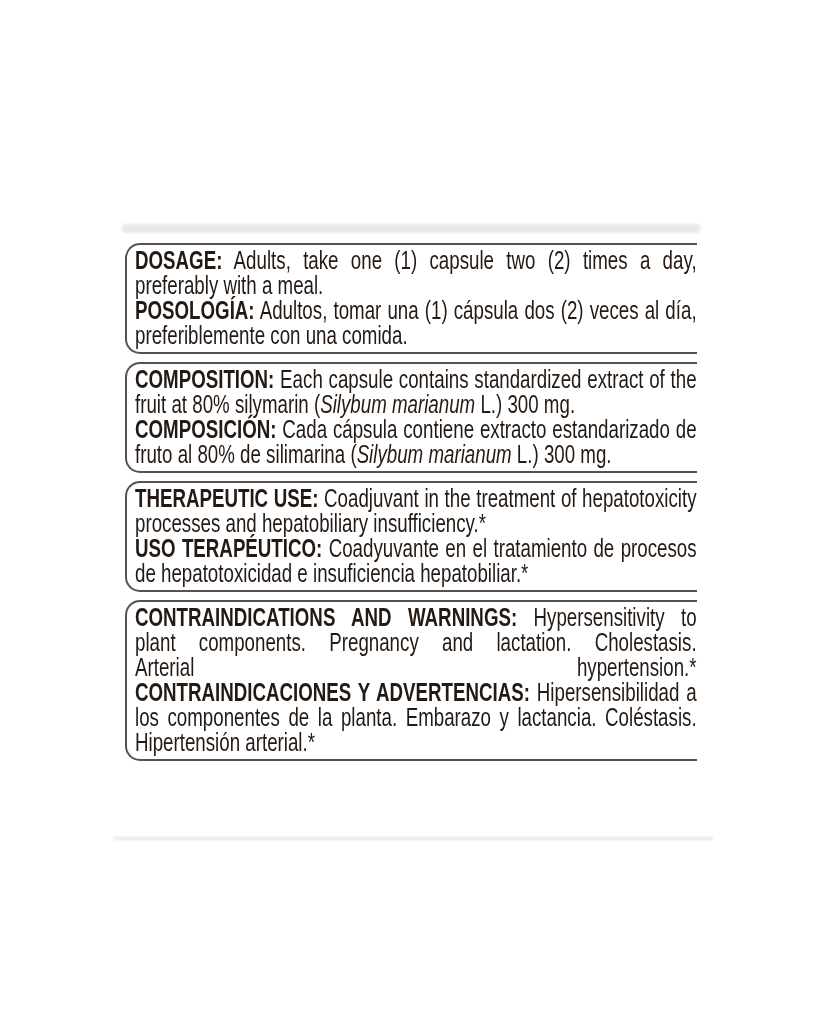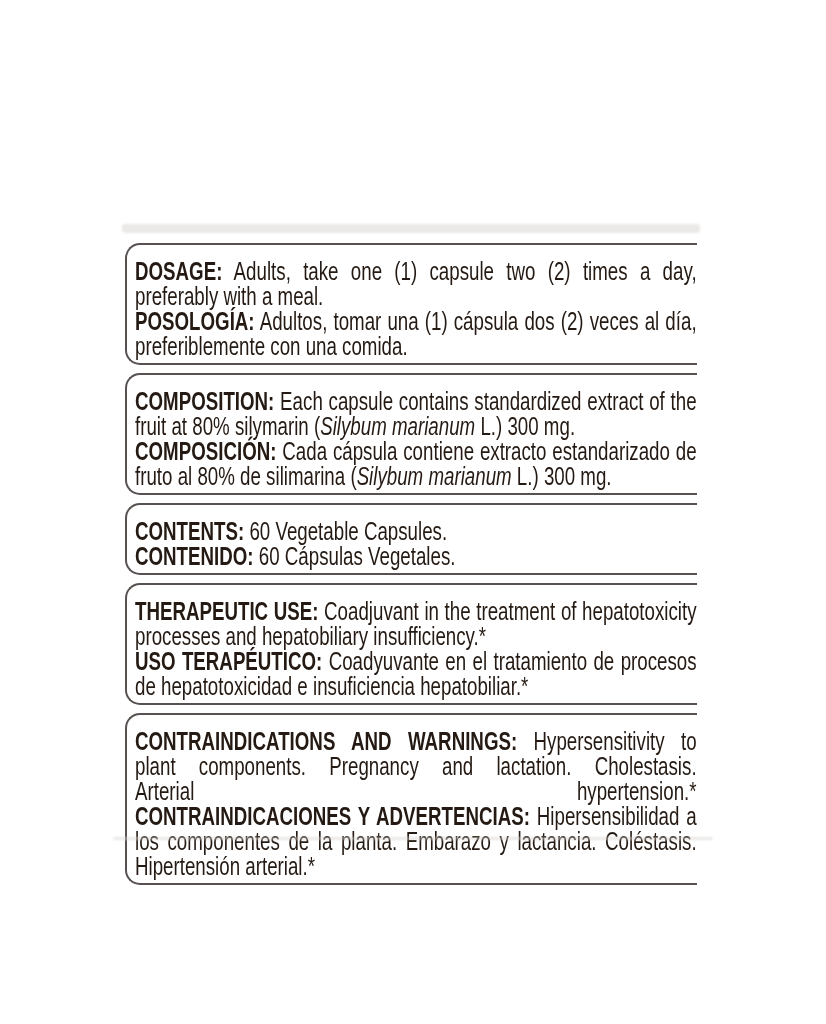--- a/index.html
+++ b/index.html
@@ -32,21 +32,21 @@
     top: 243px;
     width: 572px;
   }
   .label-box {
     box-sizing: border-box;
     width: 572px;
     border: 2px solid var(--box-border, #575150);
     border-right: none;
     border-radius: 15px 0 0 15px;
     margin: 0 0 8px 0;
-    padding: 14px 0 4px 8px;
+    padding: 3px 0 4px 8px;
     background: #ffffff;
   }
   
   .condense {
     width: 780px;
     transform: scaleX(0.72);
     transform-origin: left top;
   }
   .para {
     margin: 0;
@@ -80,26 +80,20 @@
         </div>
       </section>
       <section class="label-box">
         <div class="condense">
           <p class="para align-justify"><span class="seg-bold ">COMPOSITION:</span><span class=""> Each capsule contains standardized extract of the fruit at 80% silymarin (</span><span class="seg-italic">Silybum marianum</span><span class=""> L.) 300 mg.</span></p>
           <p class="para align-justify"><span class="seg-bold ">COMPOSICIÓN:</span><span class=""> Cada cápsula contiene extracto estandarizado de fruto al 80% de silimarina (</span><span class="seg-italic">Silybum marianum</span><span class=""> L.) 300 mg.</span></p>
         </div>
       </section>
       <section class="label-box">
         <div class="condense">
-          <p class="para align-left"><span class="seg-bold ">CONTENTS:</span><span class=""> 60 Vegetable Capsules.</span></p>
-          <p class="para align-left"><span class="seg-bold ">CONTENIDO:</span><span class=""> 60 Cápsulas Vegetales.</span></p>
-        </div>
-      </section>
-      <section class="label-box">
-        <div class="condense">
           <p class="para align-justify"><span class="seg-bold ">THERAPEUTIC USE:</span><span class=""> Coadjuvant in the treatment of hepatotoxicity processes and hepatobiliary insufficiency.*</span></p>
           <p class="para align-justify"><span class="seg-bold ">USO TERAPÉUTICO:</span><span class=""> Coadyuvante en el tratamiento de procesos de hepatotoxicidad e insuficiencia hepatobiliar.*</span></p>
         </div>
       </section>
       <section class="label-box">
         <div class="condense">
           <p class="para align-justify-all"><span class="seg-bold ">CONTRAINDICATIONS AND WARNINGS:</span><span class=""> Hypersensitivity to plant components. Pregnancy and lactation. Cholestasis.</span></p>
           <p class="para spread">
             <span class="">Arterial</span>
             <span class="">hypertension.*</span>

